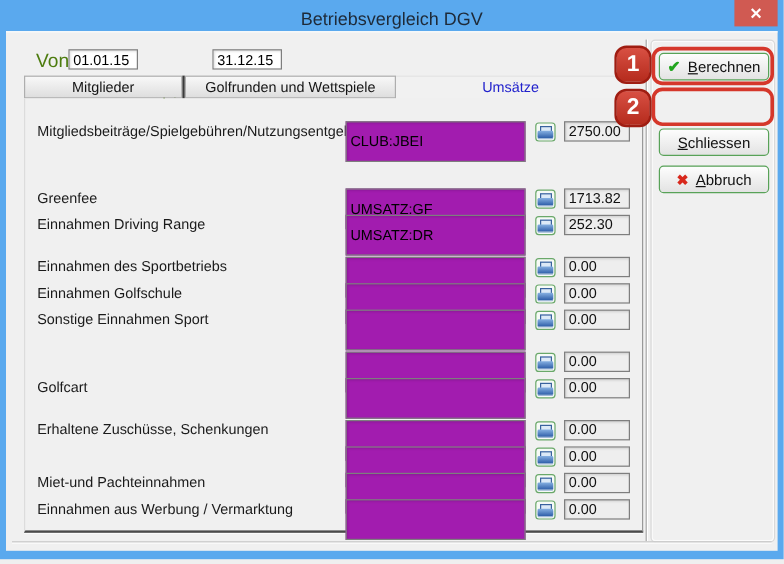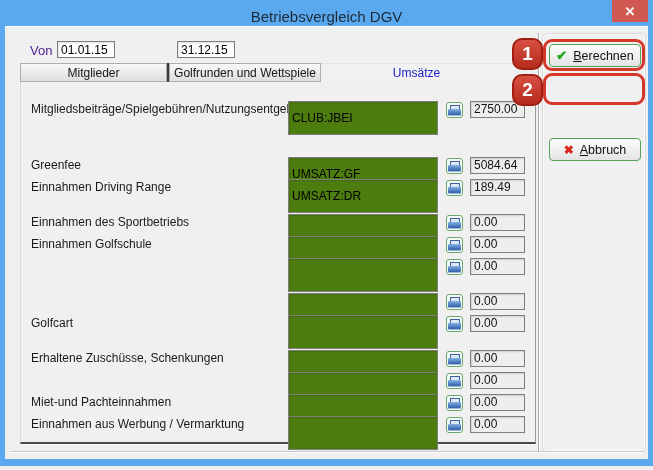--- a/index.html
+++ b/index.html
@@ -3,35 +3,35 @@
 <meta charset="utf-8">
 <style>
   * { margin:0; padding:0; box-sizing:border-box; }
   html,body { width:653px; height:470px; background:#efefef; font-family:"Liberation Sans", sans-serif; }
   .window { position:absolute; left:0; top:0; width:653px; height:466px; background:#5aa9ee; }
   .titlebar { position:absolute; left:0; top:0; width:100%; height:32px; display:flex; align-items:center; justify-content:center; }
   .title { font-size:15px; color:#1e2a38; }
   .close-btn { position:absolute; top:0; right:5px; width:36px; height:22px; background:#d05a52; color:#fff; font-size:13px; font-weight:bold; display:flex; align-items:center; justify-content:center; cursor:pointer; border:none; }
   .inner { position:absolute; left:5px; right:5px; top:26px; bottom:7px; background:#f0f0f0; border-top:1px solid #fdfdfd; }
 
-  .lbl { font-size:13px; color:#4c1d95; }
+  .lbl { font-size:16px; color:#4d7c0f; }
   .sunken { border:1px solid #7e7e7e; box-shadow:inset 1px 1px 2px rgba(0,0,0,.13); }
   .date-input { position:absolute; top:14px; width:58px; height:17px; background:#fff; font-family:"Liberation Sans",sans-serif; font-size:12px; padding:0 3px; }
   #von-label { position:absolute; left:25px; top:16px; }
   #bis-label { position:absolute; left:130px; top:16px;margin-top:36px; }
 
   .tabs { position:absolute; left:15px; top:36px; width:516px; height:19px; display:flex; }
   .tab { height:19px; line-height:18px; text-align:center; font-size:12px; color:#141414; background:linear-gradient(#f8f8f8,#dedede); border:1px solid #aeaeae; cursor:pointer; }
   .tab-sep { width:2px; height:19px; background:#3a3a3a; }
   .tab.active { background:#f1f1f1; border:none; border-top:1px solid #e3e3e3; color:#2121cc; }
 
   .panel { position:absolute; left:15px; top:55px; width:516px; height:362px; background:#f0f0f0; border-left:1px solid #dcdcdc; border-right:1px solid #989898; border-bottom:2px solid #4a4a4a; box-shadow:0 1px 0 #fafafa; }
   .frow { position:absolute; left:0; width:100%; height:17px; }
   .flabel { position:absolute; left:10px; top:0; line-height:17px; font-size:12px; color:#1a1a1a; white-space:nowrap; }
-  .fcode { position:absolute; left:267px; top:0; width:150px; height:17px; background:#4d7c0f; font-family:"Liberation Sans",sans-serif; font-size:12px; padding:16px 3px; }
+  .fcode { position:absolute; left:267px; top:0; width:150px; height:17px; background:#a21caf; font-family:"Liberation Sans",sans-serif; font-size:12px; padding:16px 3px; }
   .fbtn { position:absolute; left:425px; top:1px; width:17px; height:16px; border:1px solid #6aa86a; border-radius:3px; background:#f6faf6; cursor:pointer; padding:0; }
   .picon { position:absolute; left:1px; top:2px; width:13px; height:11px; }
   .picon::before { content:""; position:absolute; left:2px; top:0; width:8px; height:4px; background:#dce9f7; border:1px solid #39629e; }
   .picon::after { content:""; position:absolute; left:0; top:4px; width:13px; height:6px; background:linear-gradient(#86b0e2,#2f5fa9); border-radius:1px; box-shadow:0 1px 0 #9fb8d8; }
   .fval { position:absolute; left:449px; top:0; width:55px; height:17px; background:#eeeeee; font-size:12px; color:#111; line-height:15px; padding-left:3px; }
 
   .vdivider { position:absolute; left:533px; top:6px; width:1px; height:418px; background:#a8a8a8; box-shadow:1px 0 0 #ffffff; }
   .hline { position:absolute; left:5px; top:424px; width:633px; height:1px; background:#c9c9c9; box-shadow:0 1px 0 #ffffff; }
   .groupbox { position:absolute; left:537px; top:6px; width:104px; height:419px; border:1px solid #d9d9d9; border-radius:4px; box-shadow:inset 0 0 0 1px #fbfbfb; }
 
@@ -59,68 +59,69 @@
   <button class="close-btn">✕</button>
 
   <div class="inner">
 
     <span class="lbl" id="von-label">Von</span>
     <input class="date-input sunken" style="left: 52px;" value="01.01.15">
     <span class="lbl" id="bis-label">bis</span>
     <input class="date-input sunken" style="left: 172px;" value="31.12.15">
 
     <div class="tabs">
-      <div class="tab" style="width:147px">Mitglieder</div>
+      <div class="tab" style="width:132px">Mitglieder</div>
       <div class="tab-sep"></div>
-      <div class="tab" style="width:152px">Golfrunden und Wettspiele</div>
+      <div class="tab" style="width:176px">Golfrunden und Wettspiele</div>
       <div class="tab active" style="width:191px">Umsätze</div>
     </div>
 
     <div class="panel">
       <div class="frow" style="top:19px">
         <span class="flabel">Mitgliedsbeiträge/Spielgebühren/Nutzungsentgelte</span>
         <input class="fcode sunken" value="CLUB:JBEI" style="">
         <button class="fbtn">
             <span class="picon"></span>
           </button>
         <span class="fval sunken">2750.00</span>
       </div>
       <div class="frow" style="top:75px">
         <span class="flabel">Greenfee</span>
         <input class="fcode sunken" value="UMSATZ:GF" style="">
         <button class="fbtn">
             <span class="picon"></span>
           </button>
-        <span class="fval sunken">5084.64</span>
+        <span class="fval sunken">1713.82</span>
       </div>
       <div class="frow" style="top:97px">
         <span class="flabel">Einnahmen Driving Range</span>
         <input class="fcode sunken" value="UMSATZ:DR" style="">
         <button class="fbtn">
             <span class="picon"></span>
           </button>
-        <span class="fval sunken">189.49</span>
+        <span class="fval sunken">252.30</span>
       </div>
       <div class="frow" style="top:132px">
         <span class="flabel">Einnahmen des Sportbetriebs</span>
         <input class="fcode sunken" value="" style="">
         <button class="fbtn">
             <span class="picon"></span>
           </button>
         <span class="fval sunken">0.00</span>
       </div>
       <div class="frow" style="top:154px">
         <span class="flabel">Einnahmen Golfschule</span>
         <input class="fcode sunken" value="" style="">
         <button class="fbtn">
             <span class="picon"></span>
           </button>
         <span class="fval sunken">0.00</span>
       </div>
       <div class="frow" style="top:176px">
+        <span class="flabel">Sonstige Einnahmen Sport</span>
         <input class="fcode sunken" value="" style="">
         <button class="fbtn">
             <span class="picon"></span>
           </button>
         <span class="fval sunken">0.00</span>
       </div>
       <div class="frow" style="top:211px">
         <input class="fcode sunken" value="" style="">
         <button class="fbtn">
             <span class="picon"></span>
@@ -169,20 +170,23 @@
     </div>
 
     <div class="vdivider"></div>
     <div class="groupbox"></div>
     <div class="hline"></div>
 
     <button class="act-btn" id="btn-berechnen">
       <span class="check-ico">✔</span>
       <span><u>B</u>erechnen</span>
     </button>
+    <button class="act-btn" id="btn-schliessen">
+      <span><u>S</u>chliessen</span>
+    </button>
     <button class="act-btn" id="btn-abbruch">
       <span class="cross-ico">✖</span>
       <span><u>A</u>bbruch</span>
     </button>
 
     <div class="red-outline" id="outline-1"></div>
     <div class="red-outline" id="outline-2"></div>
     <div class="callout" id="callout-1">1</div>
     <div class="callout" id="callout-2">2</div>
   </div>

